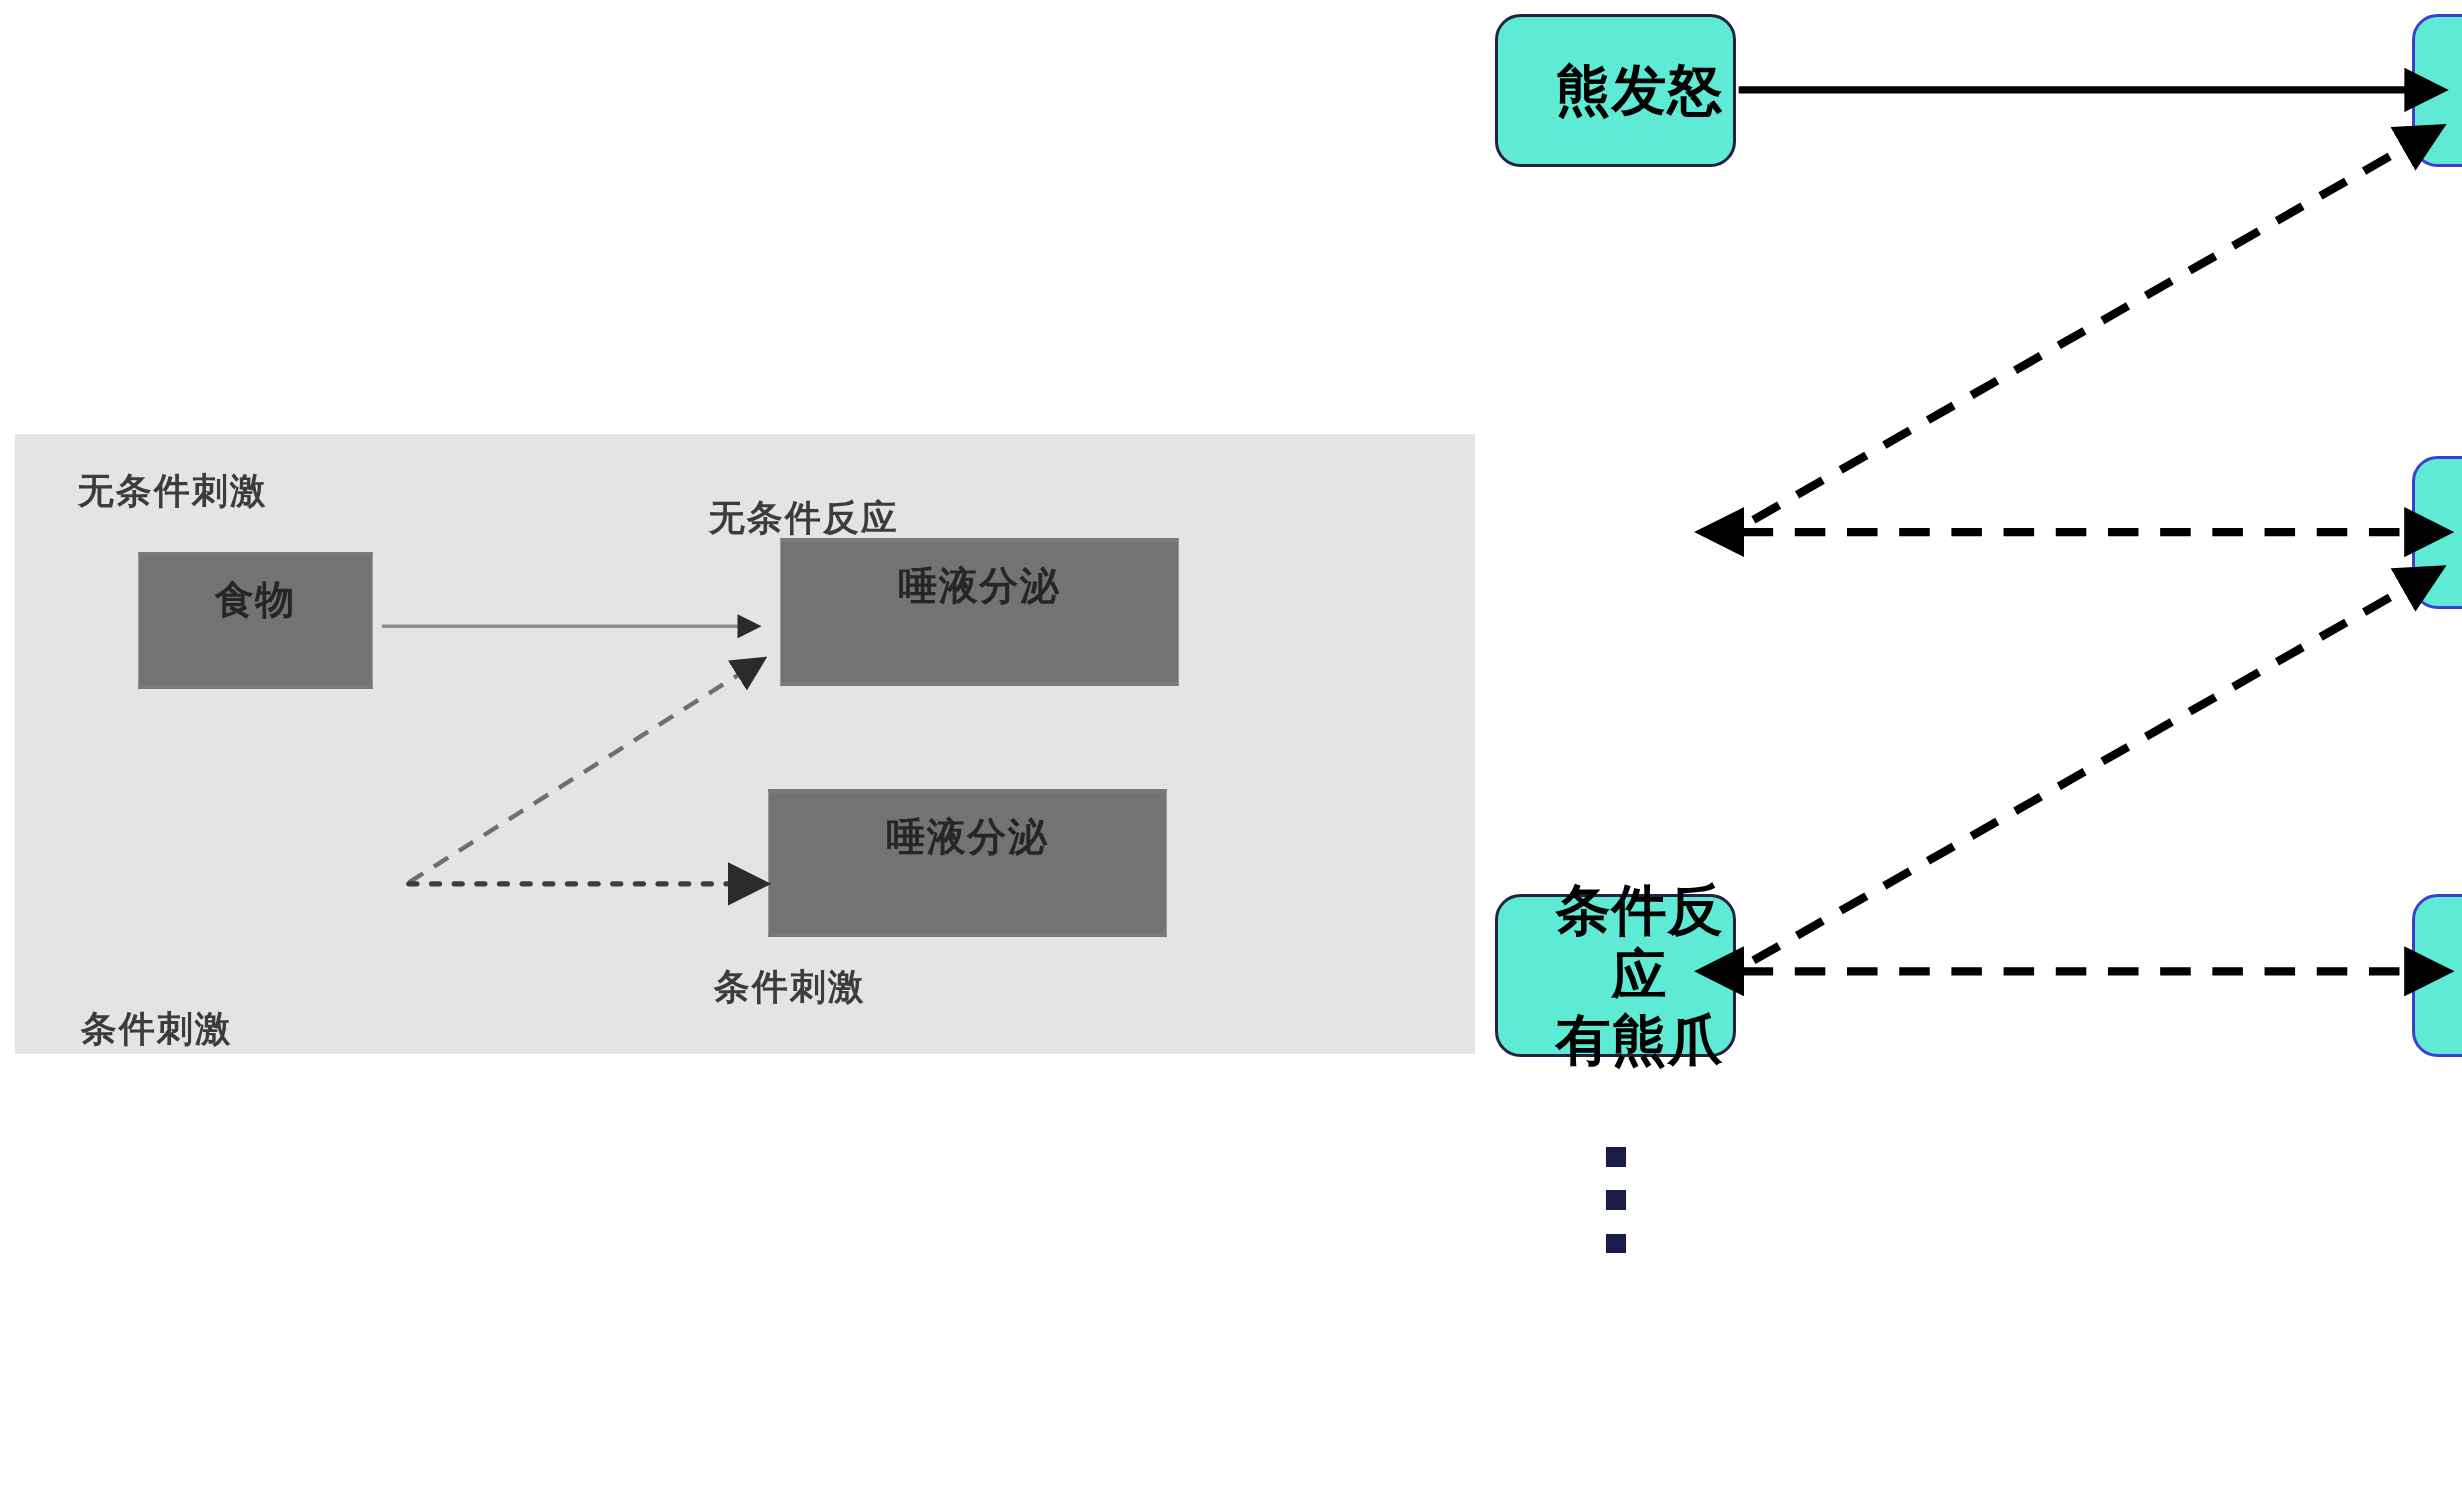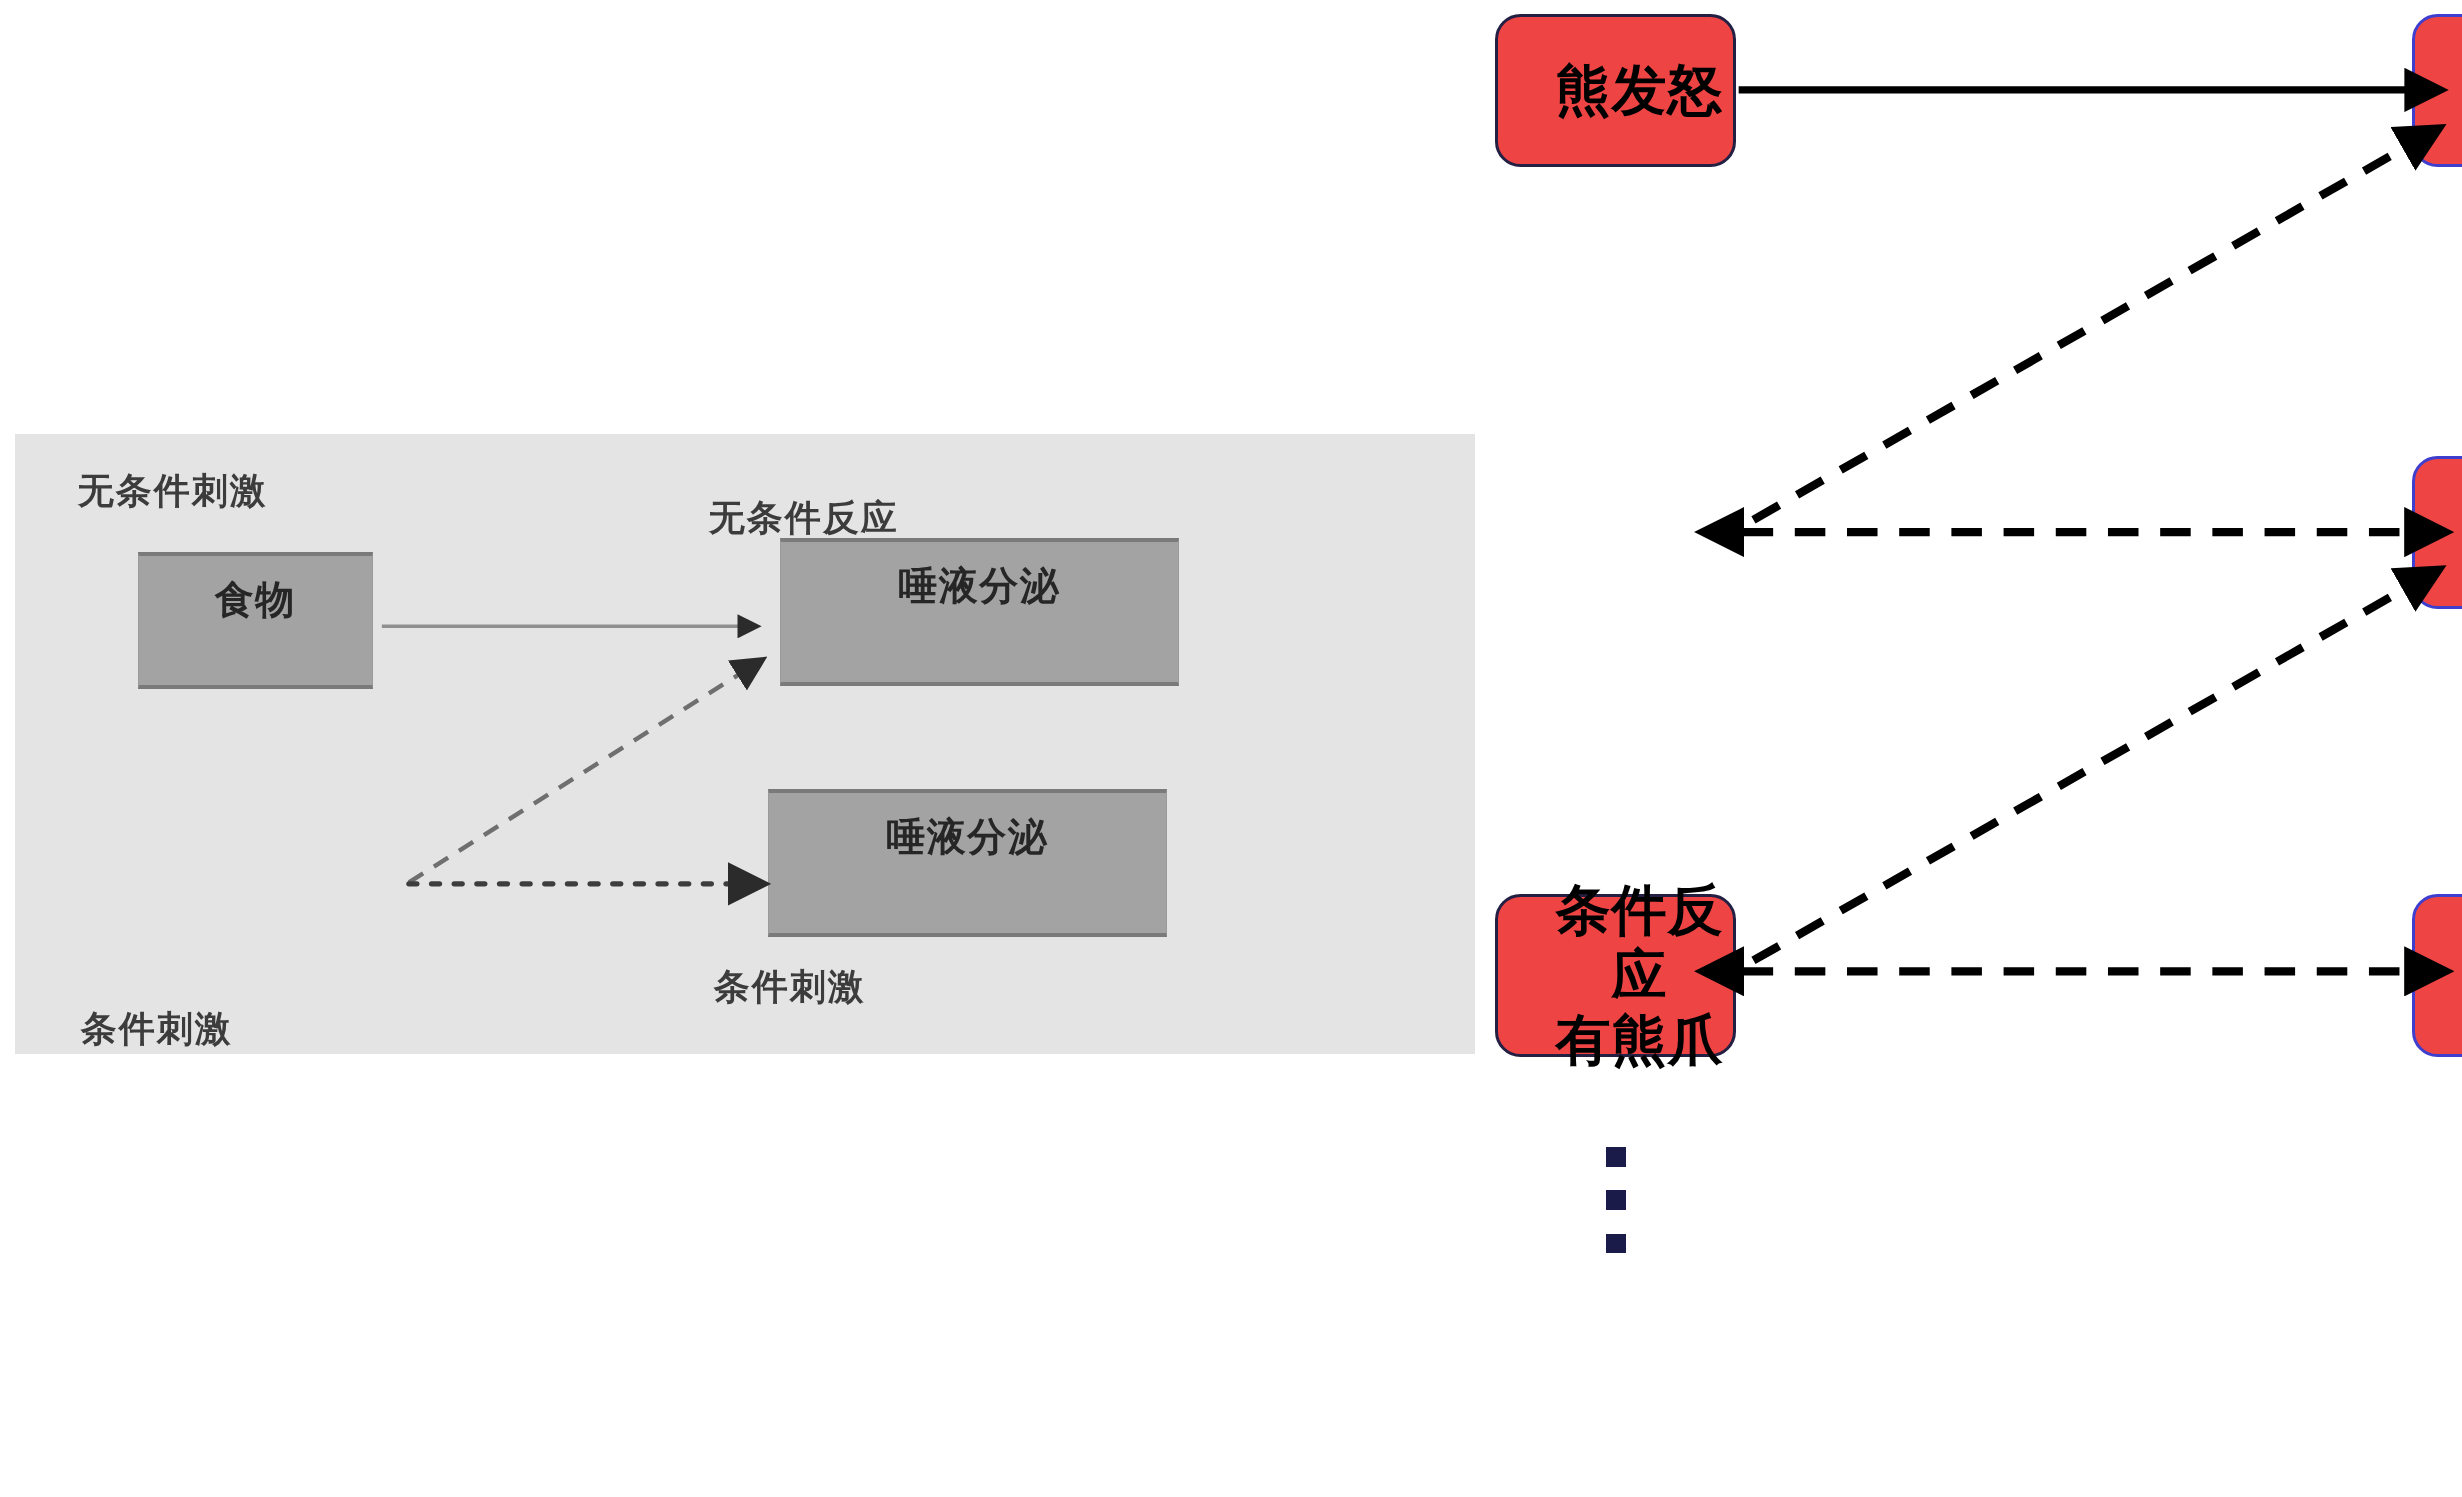--- a/index.html
+++ b/index.html
@@ -33,21 +33,21 @@
     white-space: nowrap;
     font-family: "DejaVu Sans", "Liberation Sans", sans-serif;
   }
   #pv-label-ucs { left: 63px; top: 33px; }
   #pv-label-ucr { left: 694px; top: 29.5px; margin-top: 30px; }
   #pv-label-cs  { left: 66px; top: 535px; margin-top: 36px; }
   #pv-label-cr  { left: 699px; top: 529px; }
 
   .pv-box {
     position: absolute;
-    background: #a3a3a3;
+    background: #737373;
     border: 1.5px solid #9a9a9a;
     border-top: 4.4px solid #7a7a7a;
     border-bottom: 4.4px solid #7a7a7a;
     box-sizing: border-box;
   }
   .pv-box-text {
     position: absolute;
     left: 0; right: 0;
     top: 16.7px;
     text-align: center;
@@ -74,21 +74,21 @@
   
   #rl-panel {
     position: absolute;
     left: 1458px;
     top: 0px;
     width: 1848px;
     height: 1498px;
   }
   .rl-box {
     position: absolute;
-    background: #ef4444;
+    background: #5eead4;
     border-radius: 25.6px;
     box-sizing: border-box;
     display: flex;
     align-items: center;
     justify-content: center;
     text-align: center;
     padding-left: 48px;
   }
   .rl-box.navy  { border: 3px solid #232043; }
   .rl-box.blue  { border: 3px solid #3f3fcf; }

